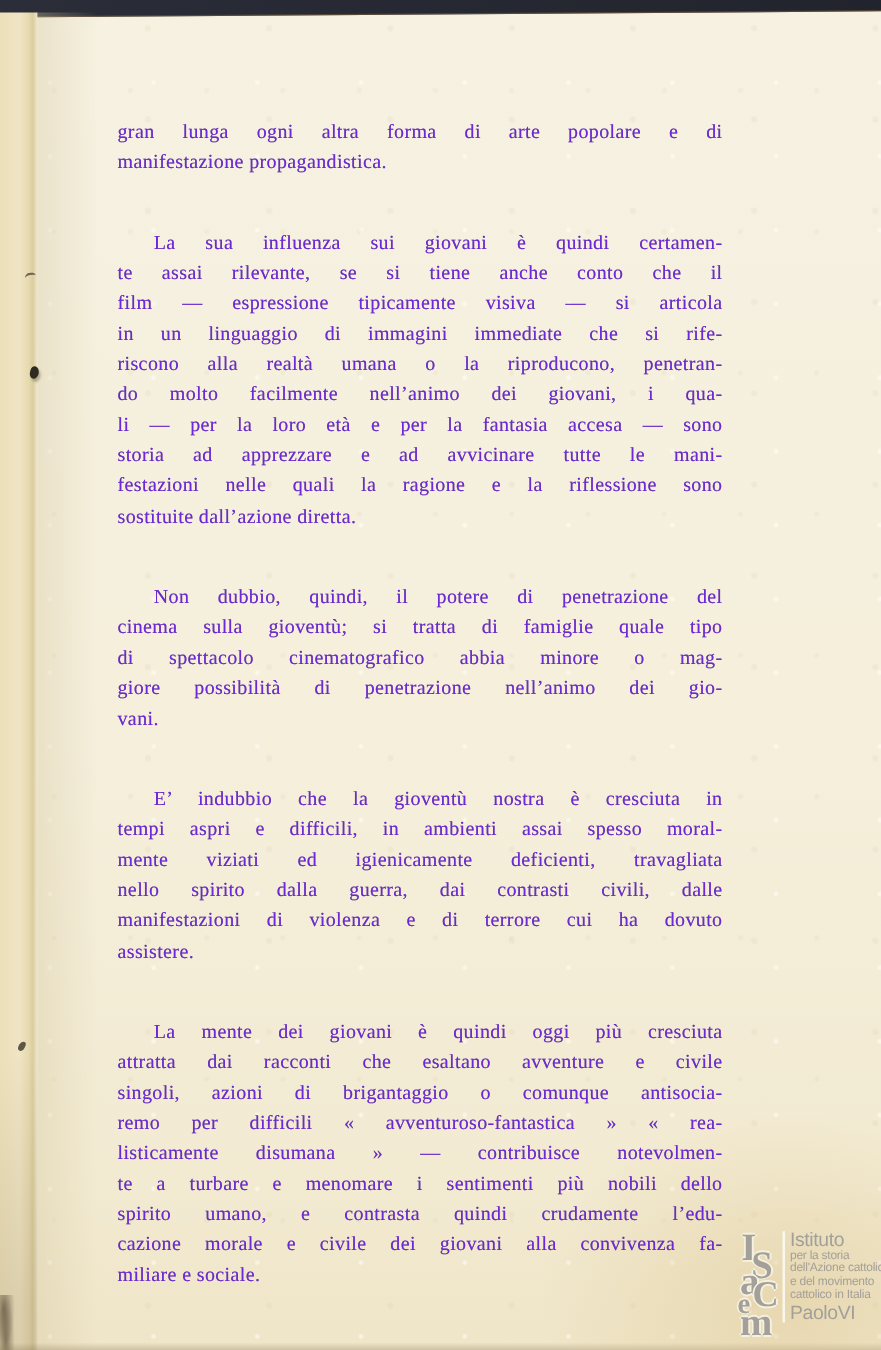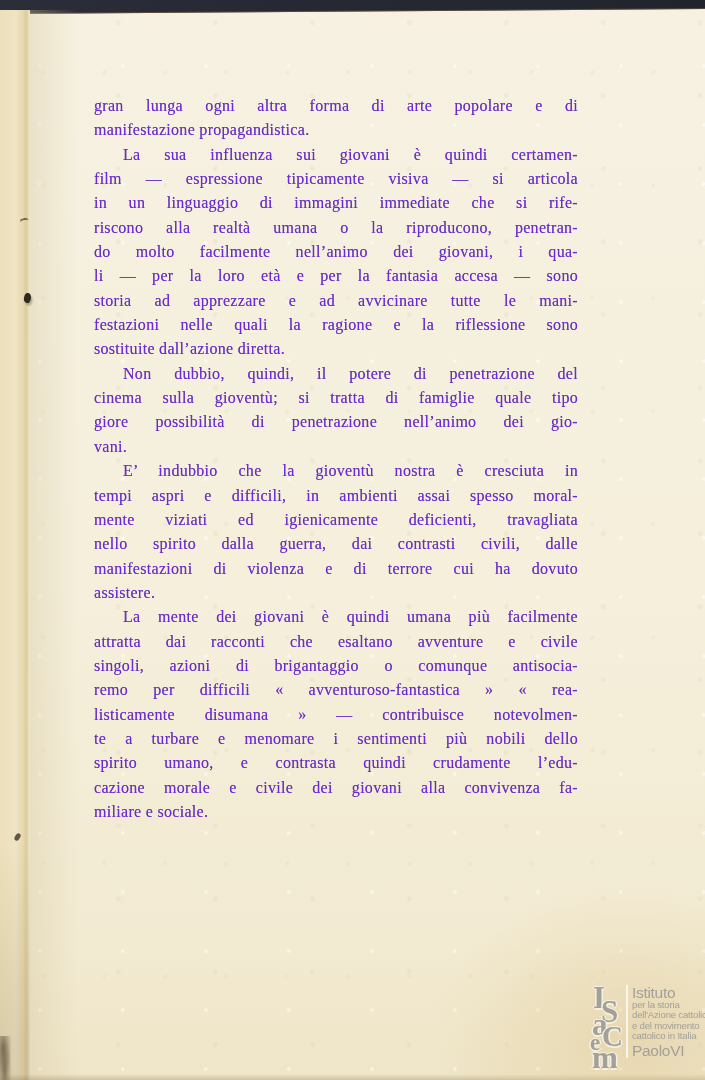--- a/index.html
+++ b/index.html
@@ -88,21 +88,21 @@
   
   .text-block{
     position:absolute;left:94px;top:94px;width:484px;
     font-size:16px;line-height:24.35px;
     color:#6d28d9;
     letter-spacing:.3px;
     text-shadow:0 0 .5px rgba(70,66,56,.55);
   }
   .line{text-align:justify;text-align-last:justify;white-space:normal;}
   .line.para-end{text-align-last:left;}
-  .line.indent{text-indent:29px;}
+  .line.indent{text-indent:29px;margin-top:40px;}
   .page-number{
     position:absolute;left:99px;top:940px;width:484px;
     box-sizing:border-box;padding-right:9px;
     text-align:right;
     font-size:19.5px;font-weight:bold;color:#33312a;
     letter-spacing:1.5px;
     text-shadow:0 0 .5px rgba(50,48,40,.6);
   }
   
   .watermark{
@@ -151,39 +151,41 @@
   <div class="binding-mark mark-2"></div>
   <div class="binding-mark mark-3"></div>
   <div class="bl-smudge"></div>
   <div class="bottom-shade"></div>
   <div class="br-tone"></div>
 
   <div class="text-block">
       <div class="line">gran lunga ogni altra forma di arte popolare e di</div>
       <div class="line para-end">manifestazione propagandistica.</div>
       <div class="line indent">La sua influenza sui giovani è quindi certamen-</div>
+      <div class="line">te assai rilevante, se si tiene anche conto che il</div>
       <div class="line">film — espressione tipicamente visiva — si articola</div>
       <div class="line">in un linguaggio di immagini immediate che si rife-</div>
       <div class="line">riscono alla realtà umana o la riproducono, penetran-</div>
       <div class="line">do molto facilmente nell’animo dei giovani, i qua-</div>
       <div class="line">li — per la loro età e per la fantasia accesa — sono</div>
       <div class="line">storia ad apprezzare e ad avvicinare tutte le mani-</div>
       <div class="line">festazioni nelle quali la ragione e la riflessione sono</div>
       <div class="line para-end">sostituite dall’azione diretta.</div>
       <div class="line indent">Non dubbio, quindi, il potere di penetrazione del</div>
       <div class="line">cinema sulla gioventù; si tratta di famiglie quale tipo</div>
+      <div class="line">di spettacolo cinematografico abbia minore o mag-</div>
       <div class="line">giore possibilità di penetrazione nell’animo dei gio-</div>
       <div class="line para-end">vani.</div>
       <div class="line indent">E’ indubbio che la gioventù nostra è cresciuta in</div>
       <div class="line">tempi aspri e difficili, in ambienti assai spesso moral-</div>
       <div class="line">mente viziati ed igienicamente deficienti, travagliata</div>
       <div class="line">nello spirito dalla guerra, dai contrasti civili, dalle</div>
       <div class="line">manifestazioni di violenza e di terrore cui ha dovuto</div>
       <div class="line para-end">assistere.</div>
-      <div class="line indent">La mente dei giovani è quindi umana più facilmente</div>
+      <div class="line indent">La mente dei giovani è quindi oggi più cresciuta</div>
       <div class="line">attratta dai racconti che esaltano avventure e civile</div>
       <div class="line">singoli, azioni di brigantaggio o comunque antisocia-</div>
       <div class="line">remo per difficili « avventuroso-fantastica » « rea-</div>
       <div class="line">listicamente disumana » — contribuisce notevolmen-</div>
       <div class="line">te a turbare e menomare i sentimenti più nobili dello</div>
       <div class="line">spirito umano, e contrasta quindi crudamente l’edu-</div>
       <div class="line">cazione morale e civile dei giovani alla convivenza fa-</div>
       <div class="line para-end">miliare e sociale.</div>
     </div>
 

